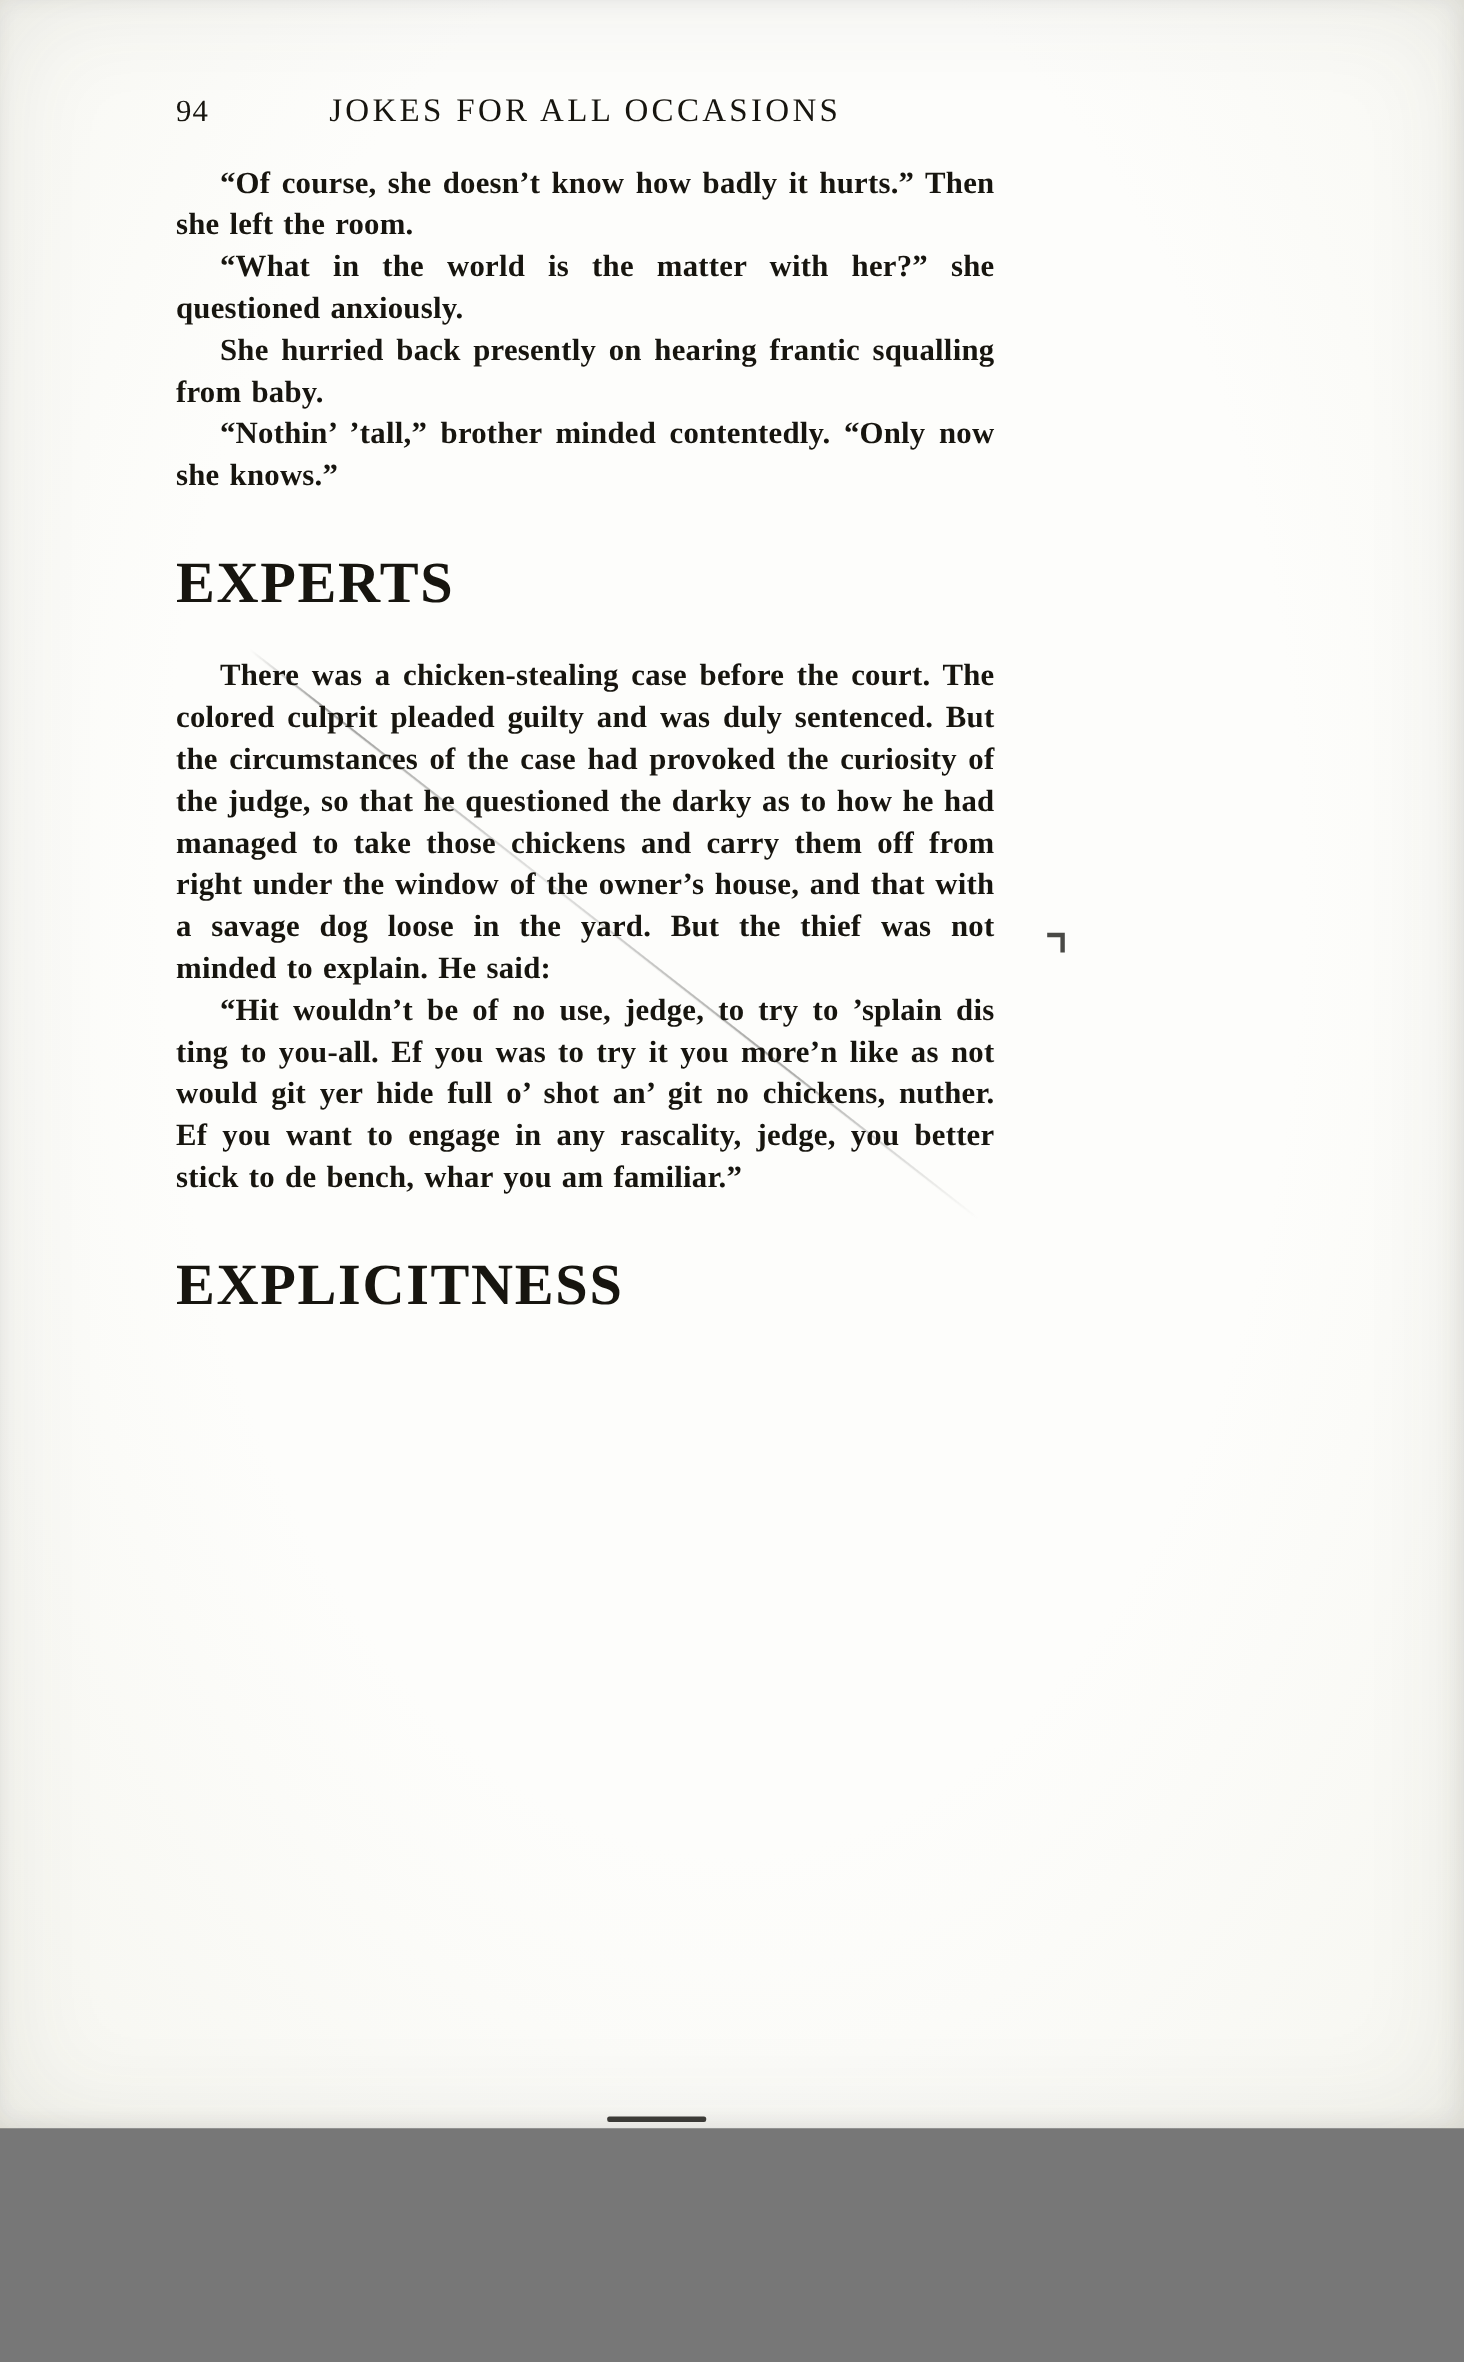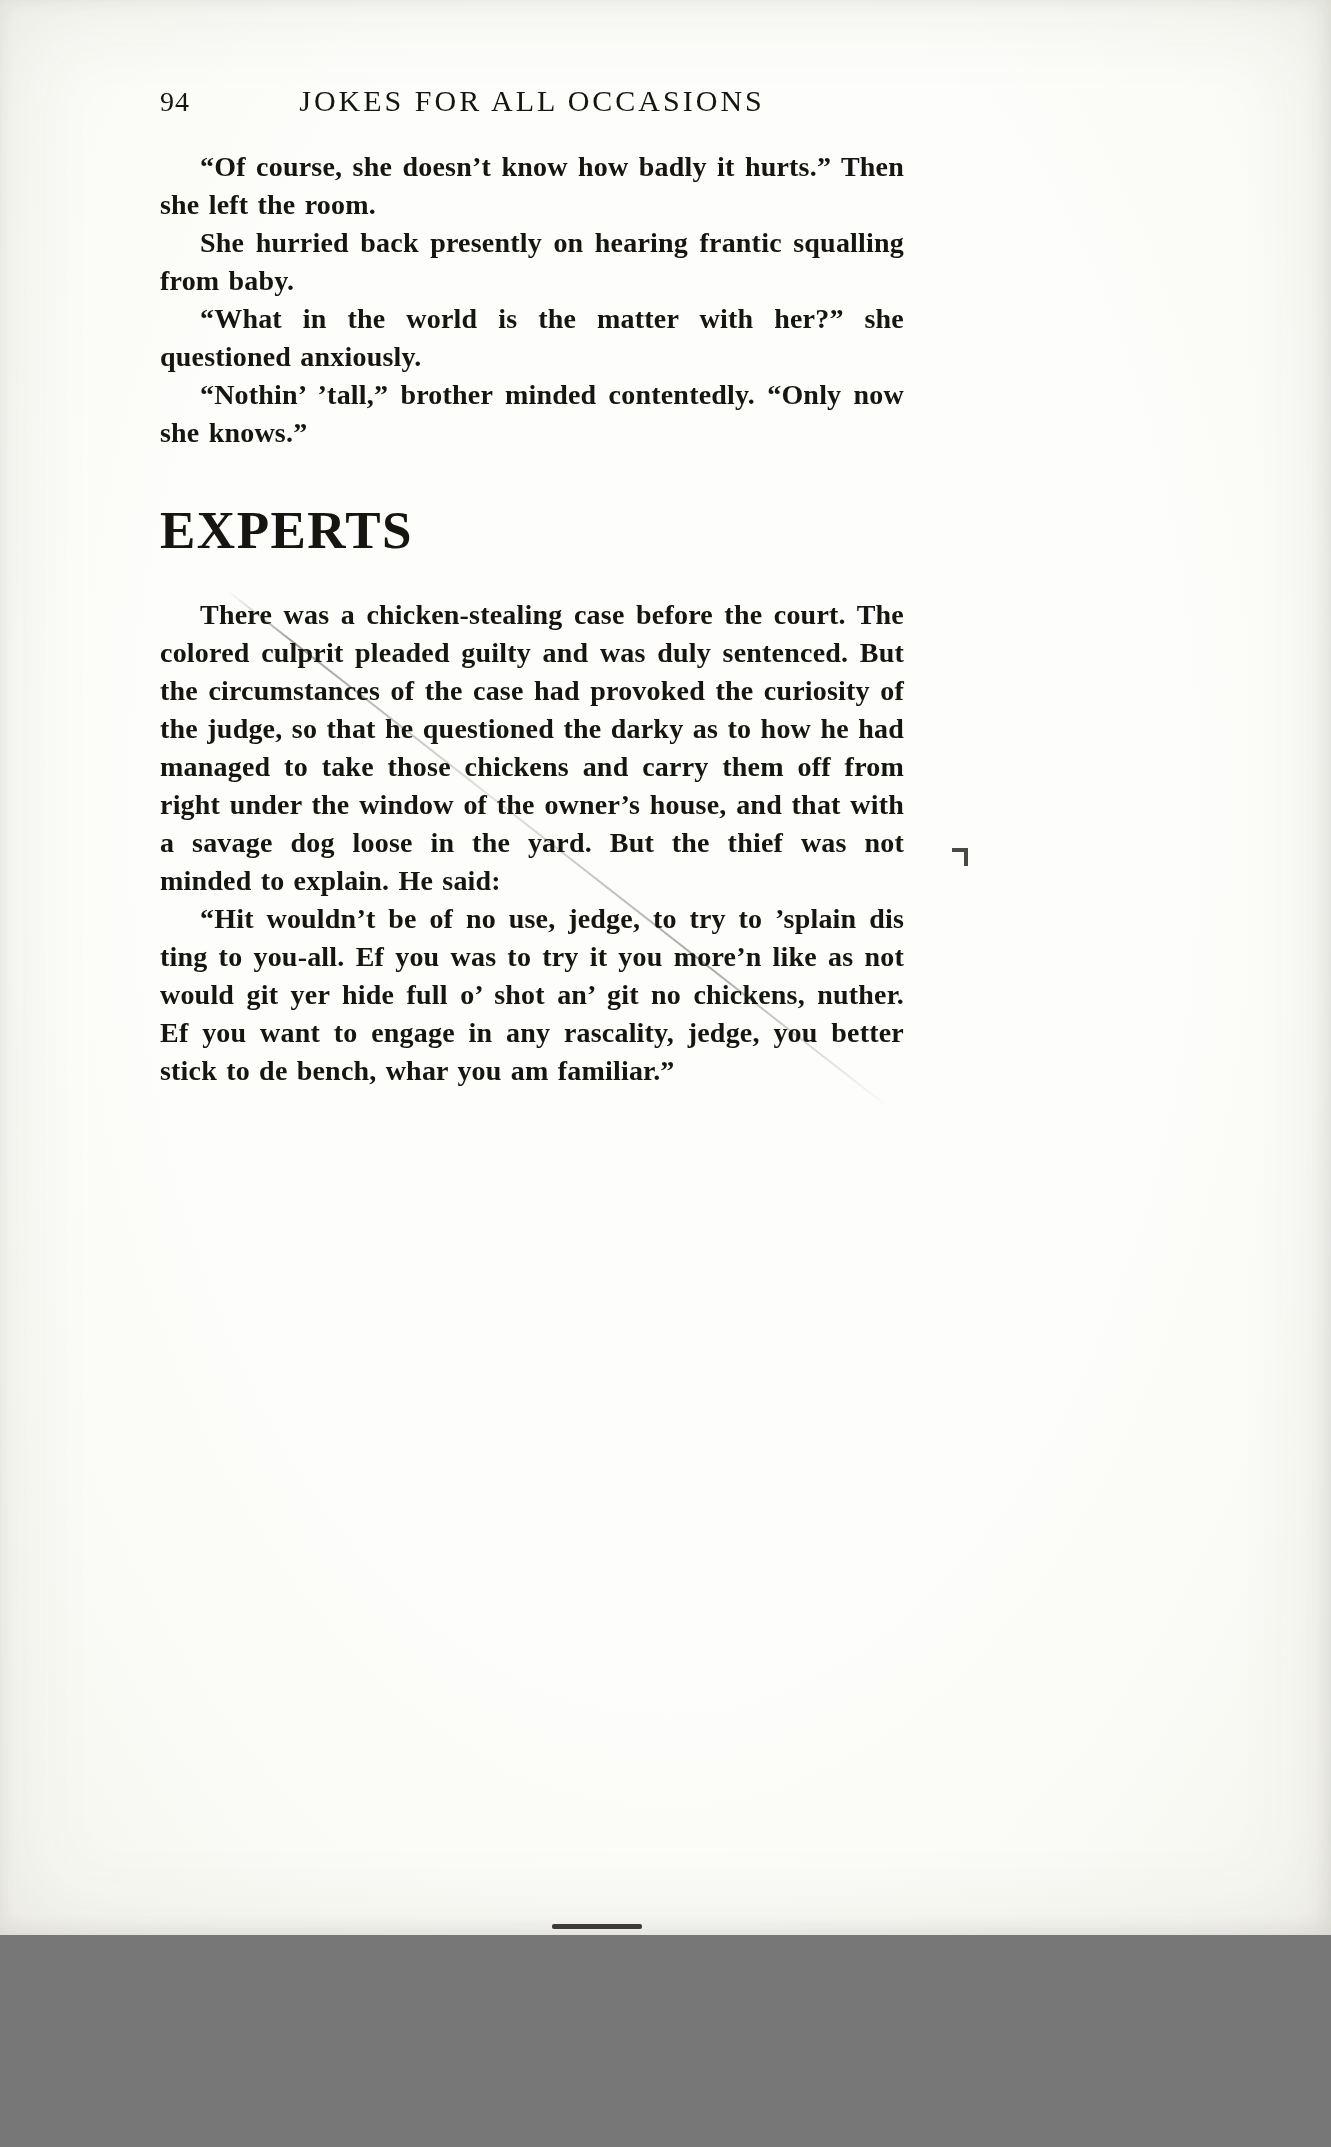--- a/index.html
+++ b/index.html
@@ -108,29 +108,30 @@
 
   <div class="text-block">
 
     <header class="page-header">
       <span class="page-number">94</span>
       <h1 class="running-title">JOKES FOR ALL OCCASIONS</h1>
       <span></span>
     </header>
 
     <p class="para">“Of course, she doesn’t know how badly it hurts.” Then she left the room.</p>
+    <p class="para">“What in the world is the matter with her?” she questioned anxiously.</p>
     <p class="para">She hurried back presently on hearing frantic squalling from baby.</p>
-    <p class="para">“What in the world is the matter with her?” she questioned anxiously.</p>
     <p class="para">“Nothin’ ’tall,” brother minded contentedly. “Only now she knows.”</p>
 
     <h2 class="section-heading">EXPERTS</h2>
 
     <p class="para">There was a chicken-stealing case before the court. The colored culprit pleaded guilty and was duly sentenced. But the circumstances of the case had provoked the curiosity of the judge, so that he questioned the darky as to how he had managed to take those chickens and carry them off from right under the window of the owner’s house, and that with a savage dog loose in the yard. But the thief was not minded to explain. He said:</p>
     <p class="para">“Hit wouldn’t be of no use, jedge, to try to ’splain dis ting to you-all. Ef you was to try it you more’n like as not would git yer hide full o’ shot an’ git no chickens, nuther. Ef you want to engage in any rascality, jedge, you better stick to de bench, whar you am familiar.”</p>
 
+    <h2 class="section-heading">EXPLICITNESS</h2>
 
 
   </div>
 
   <div class="artifact-mark"></div>
   <div class="artifact-bottom"></div>
 
 </div>
 
 </body></html>

